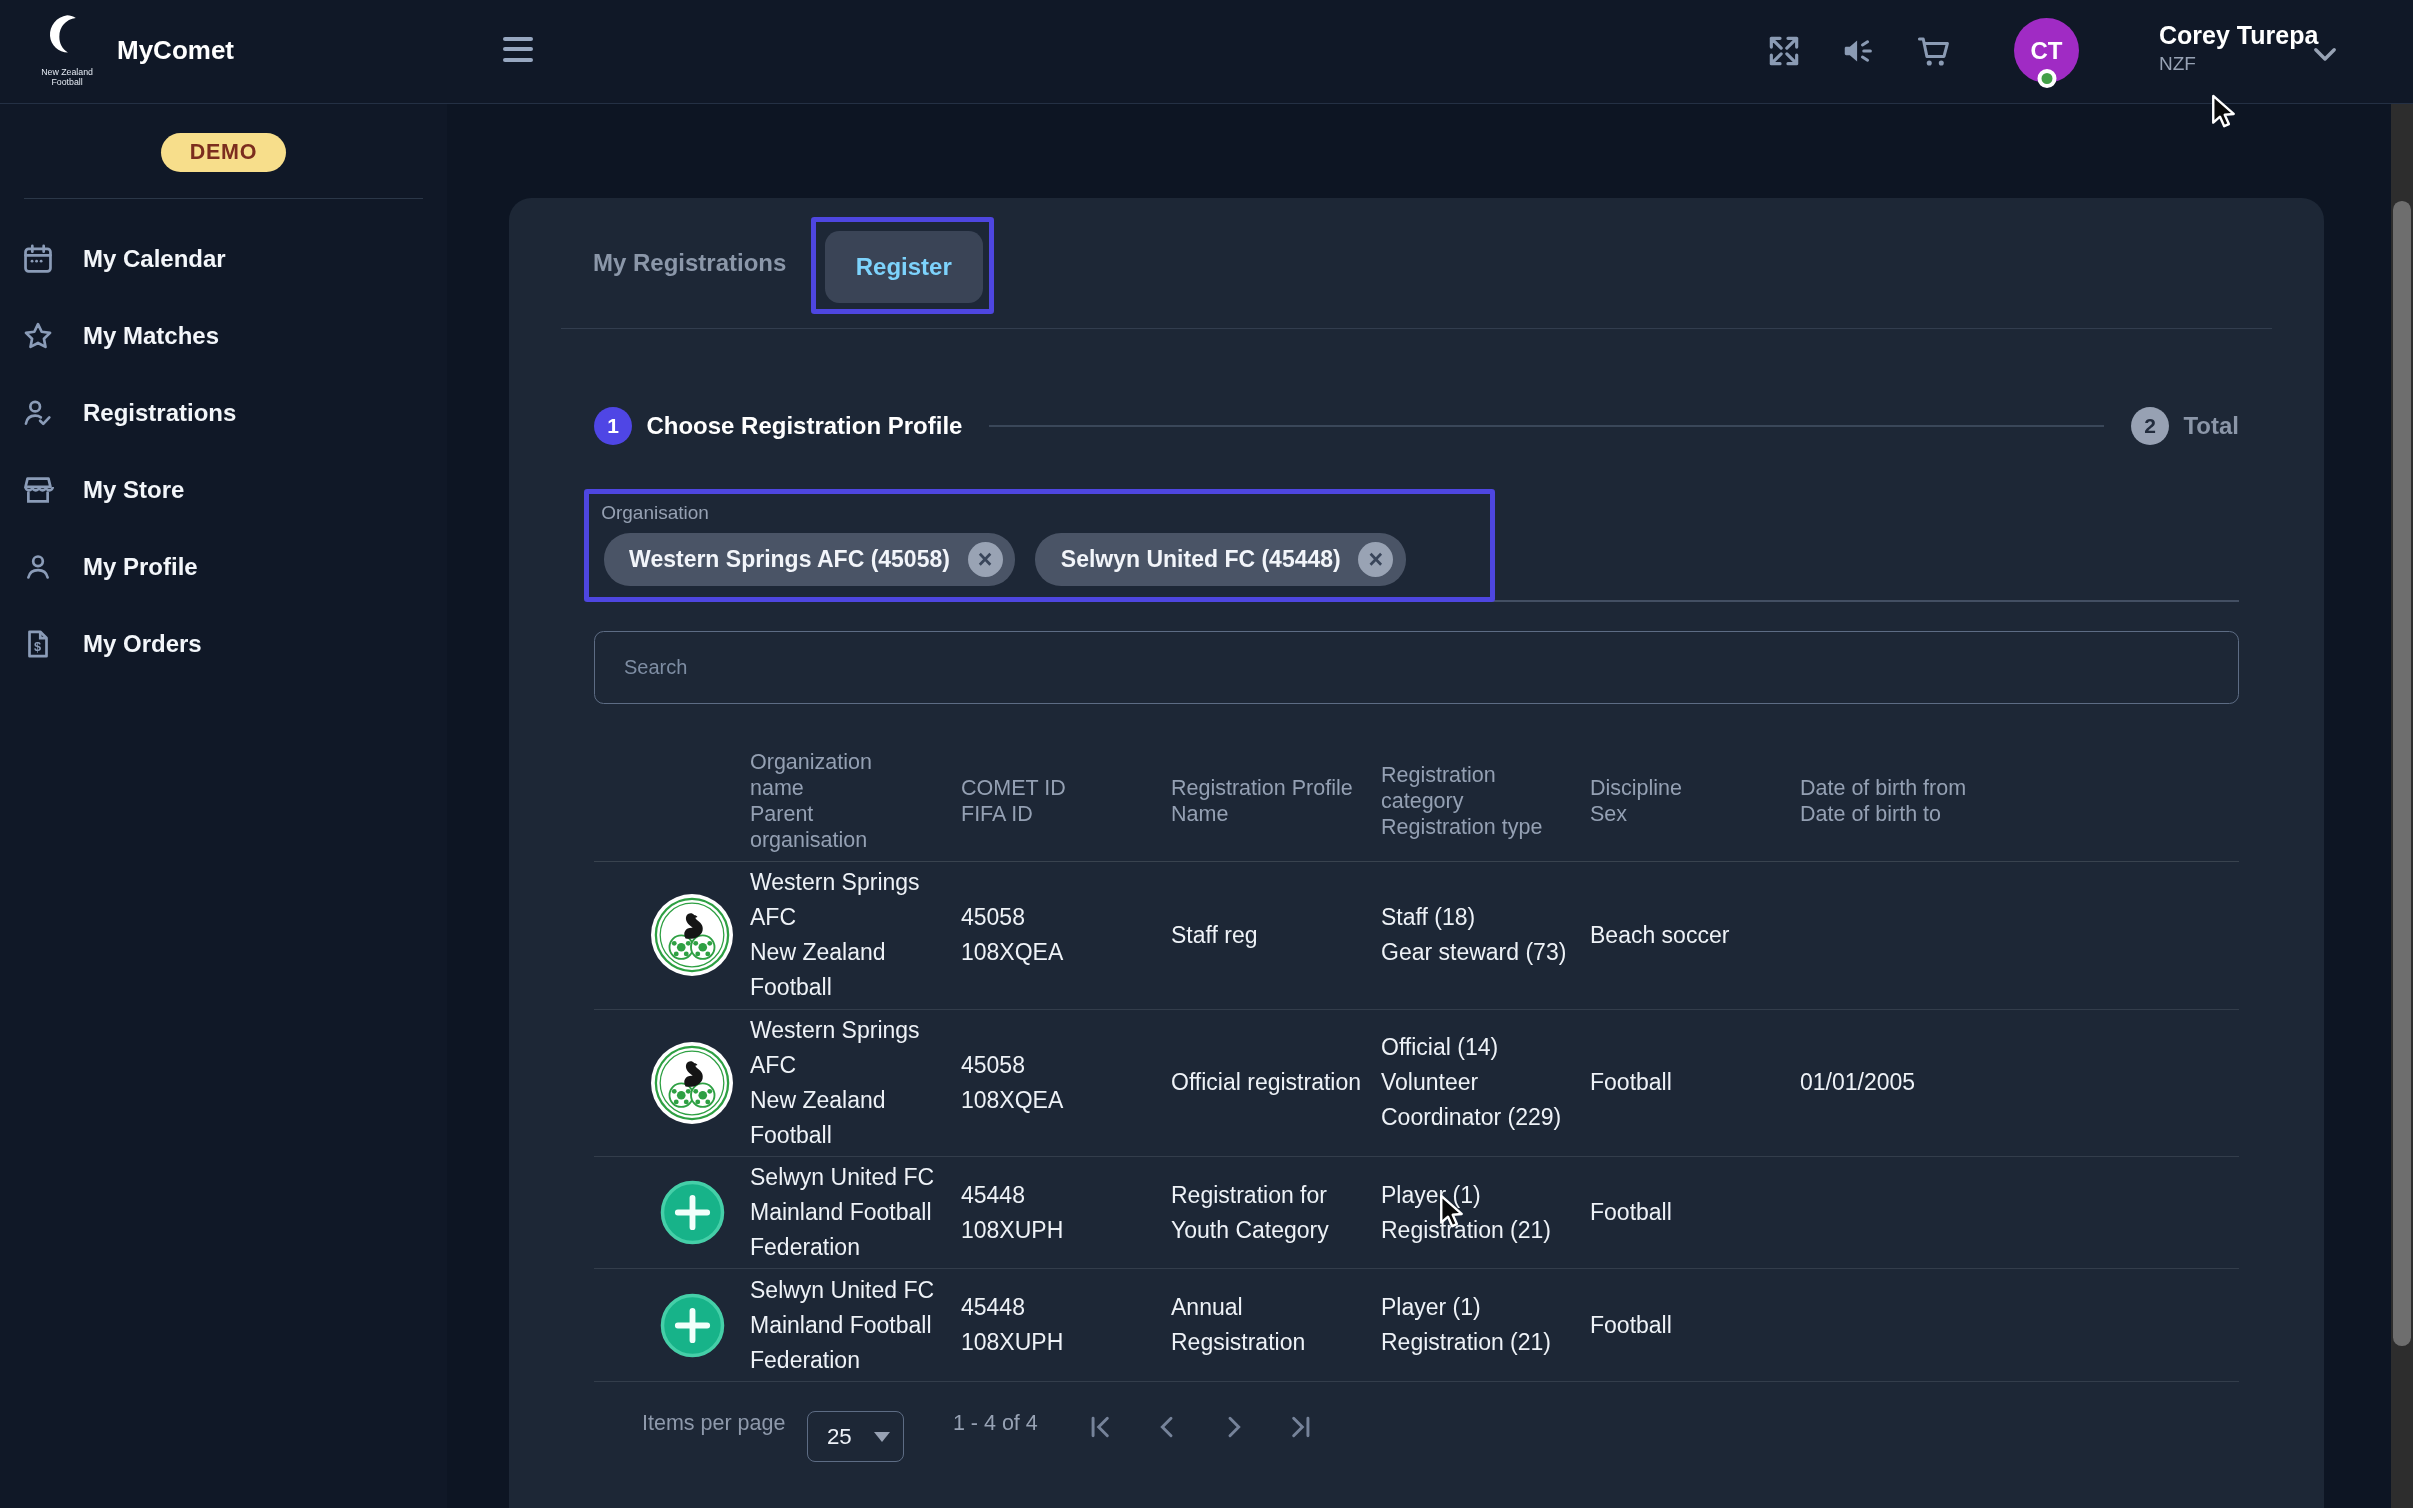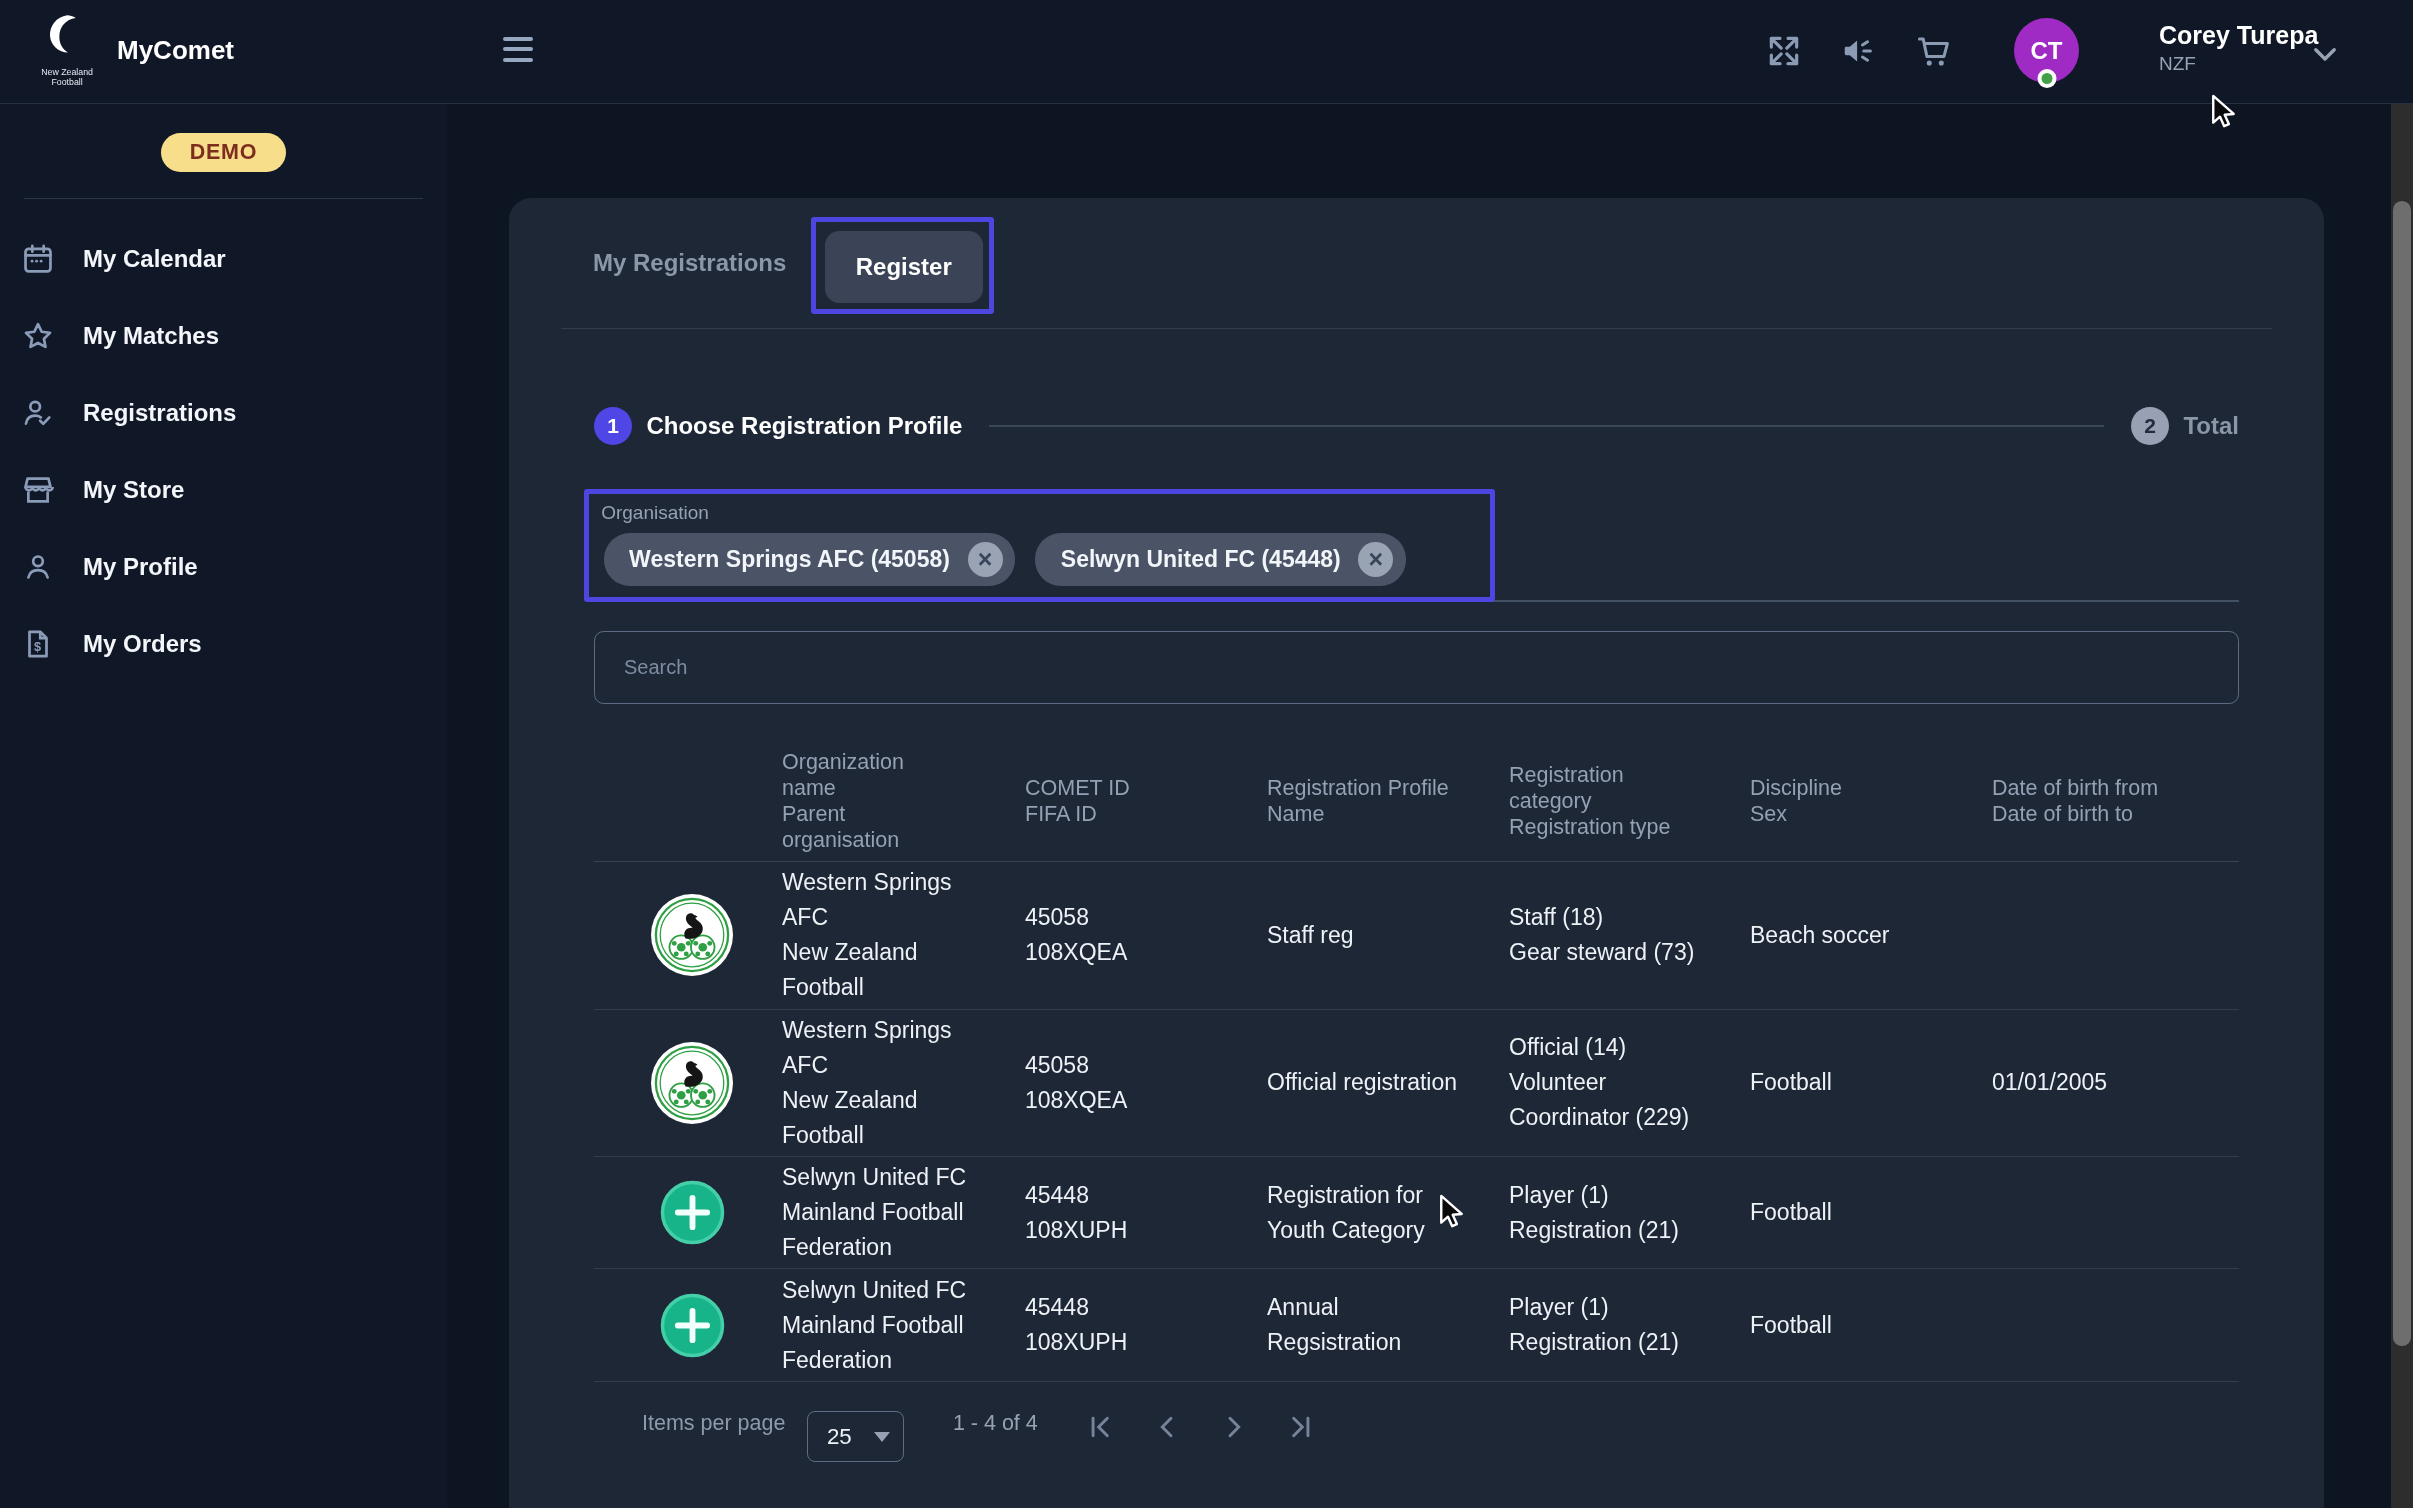--- a/index.html
+++ b/index.html
@@ -41,21 +41,21 @@
   
   .main { position:absolute; left:447px; top:104px; right:0; bottom:0; background:#0d1523; }
   .card { position:absolute; left:62px; top:94px; width:1815px; height:1357px;
     background:#1d2736; border-radius:22.3px; }
   
   .tabs { position:absolute; left:52px; right:52px; top:0; height:131px;
     border-bottom:1.6px solid #323d4e; display:flex; align-items:center; }
   .tab-inactive { padding:0 32px; font-size:24px; font-weight:600; color:#8b97a9; cursor:pointer; }
   .tab-pill { position:relative; margin-left:6.4px; width:158px; height:72px; margin-top:8px;
     background:#3a4456; border-radius:14.4px; display:flex; align-items:center; justify-content:center;
-    font-size:24px; font-weight:600; color:#ffffff; cursor:pointer; }
+    font-size:24px; font-weight:600; color:#7dd3fc; cursor:pointer; }
   .annotation { position:absolute; border:5.6px solid #4e46e0; border-radius:3.2px; pointer-events:none; z-index:6; }
   .annotation-tab { left:-13.6px; right:-11.2px; top:-13.6px; bottom:-11.2px; }
   
   .stepper { position:absolute; left:85px; right:85px; top:204px; height:48px;
     display:flex; align-items:center; }
   .step { display:flex; align-items:center; gap:14.4px; }
   .step-circle { width:38px; height:38px; border-radius:50%; display:flex; align-items:center;
     justify-content:center; font-size:21px; font-weight:600; flex:none; }
   .step-circle.active { background:#4f46e5; color:#ffffff; }
   .step-circle.inactive { background:#97a1b3; color:#222c3d; }
@@ -75,21 +75,21 @@
     margin-left:17.6px; cursor:pointer; line-height:1; }
   
   .search-box { position:absolute; left:85px; right:85px; top:433px; height:73px;
     border:1.6px solid #5d6c84; border-radius:9.6px; }
   .search-input { width:100%; height:100%; background:transparent; border:none; outline:none;
     padding:0 29px; font-size:20px; color:#e8eef6; font-family:inherit; }
   .search-input::placeholder { color:#7e8da3; }
   
   .table { position:absolute; left:85px; right:85px; top:548px; }
   .thead, .tr { display:grid; grid-template-columns:156px 211px 210px 210px 209px 210px 1fr;
-    column-gap:32px; }
+    }
   .thead { align-items:center; padding:3.2px 0 8px; border-bottom:1.6px solid #39434f;
     color:#94a0b3; font-size:21.5px; line-height:26px; }
   .th { padding-right:21px; }
   .th-org { padding-right:37px; }
   .tr { align-items:center; border-bottom:1.6px solid #333d4b; padding:3.2px 0;
     font-size:23px; line-height:35px; color:#eef2f7; cursor:pointer; }
   .cell-icon { display:flex; justify-content:center; padding-left:40px; }
   .cell-icon svg { width:86px; height:86px; }
   .cell-icon .addsvg { width:67px; height:67px; }
   .cell-profile { padding-right:16px; }

